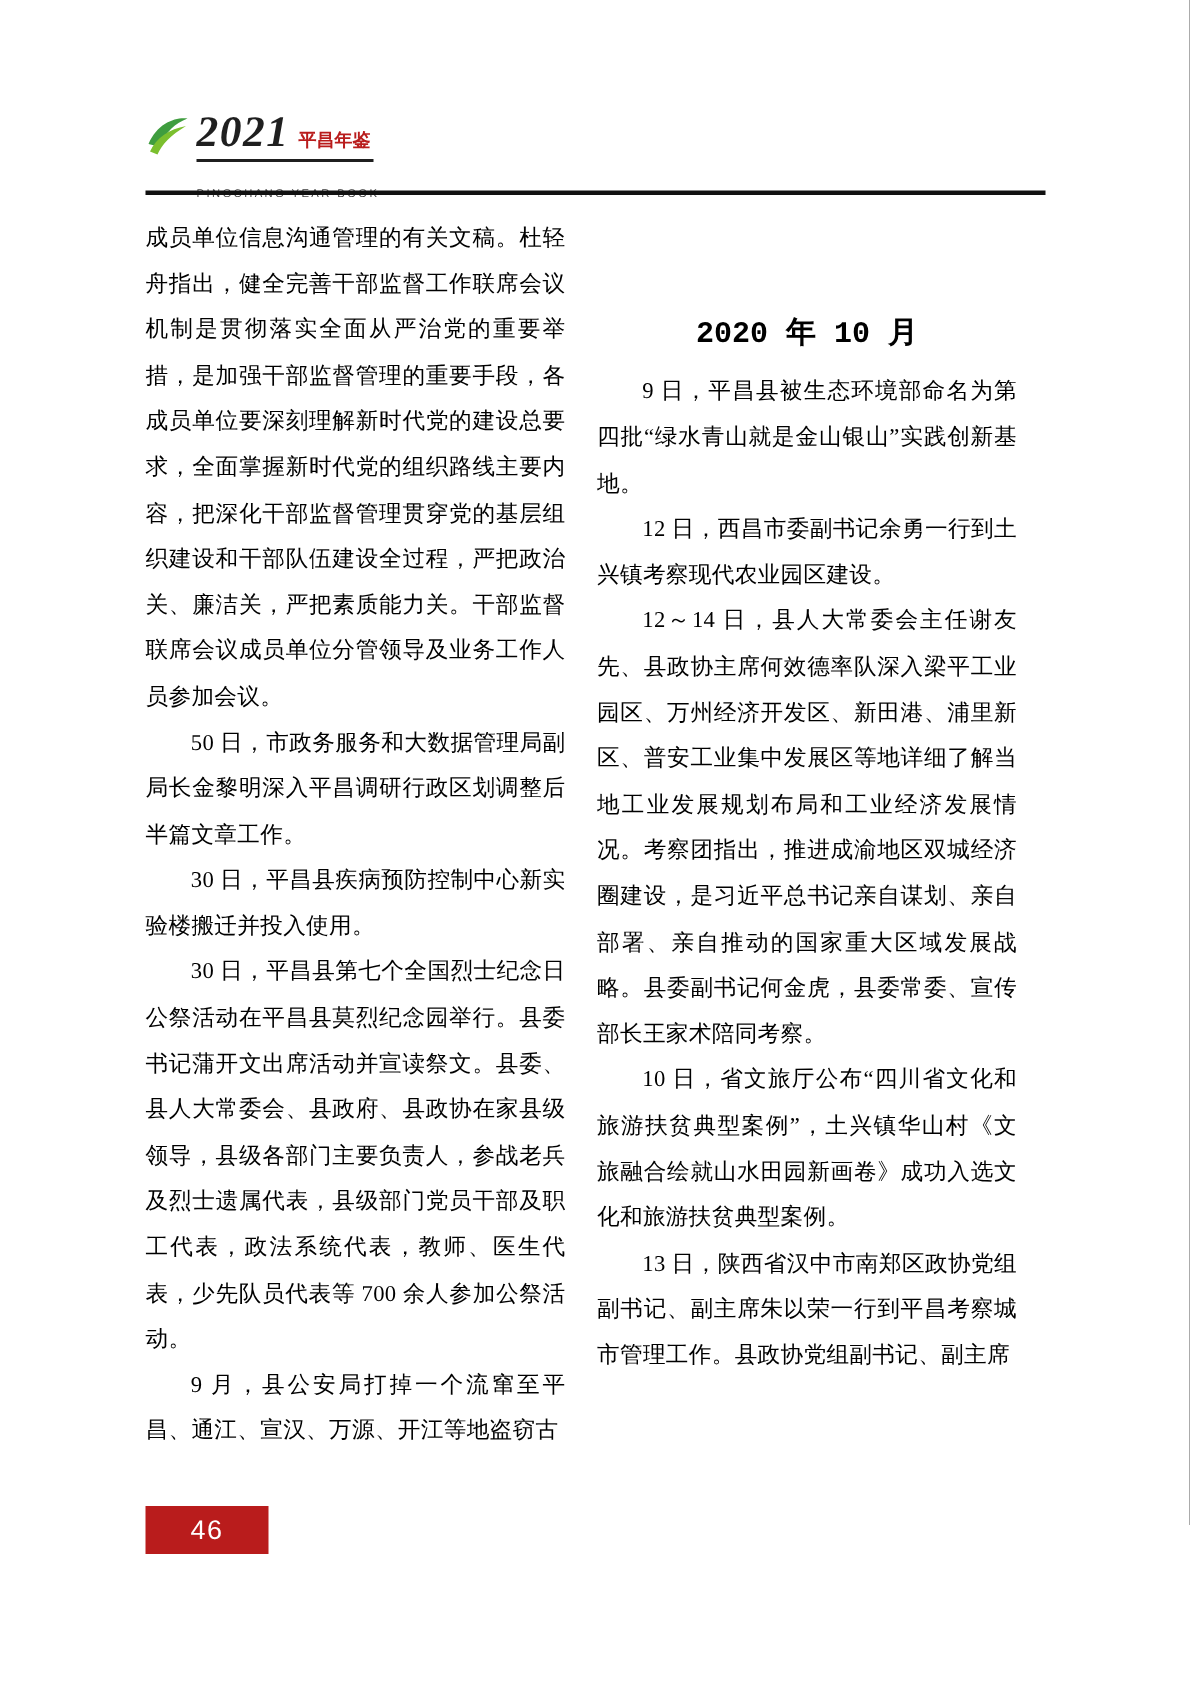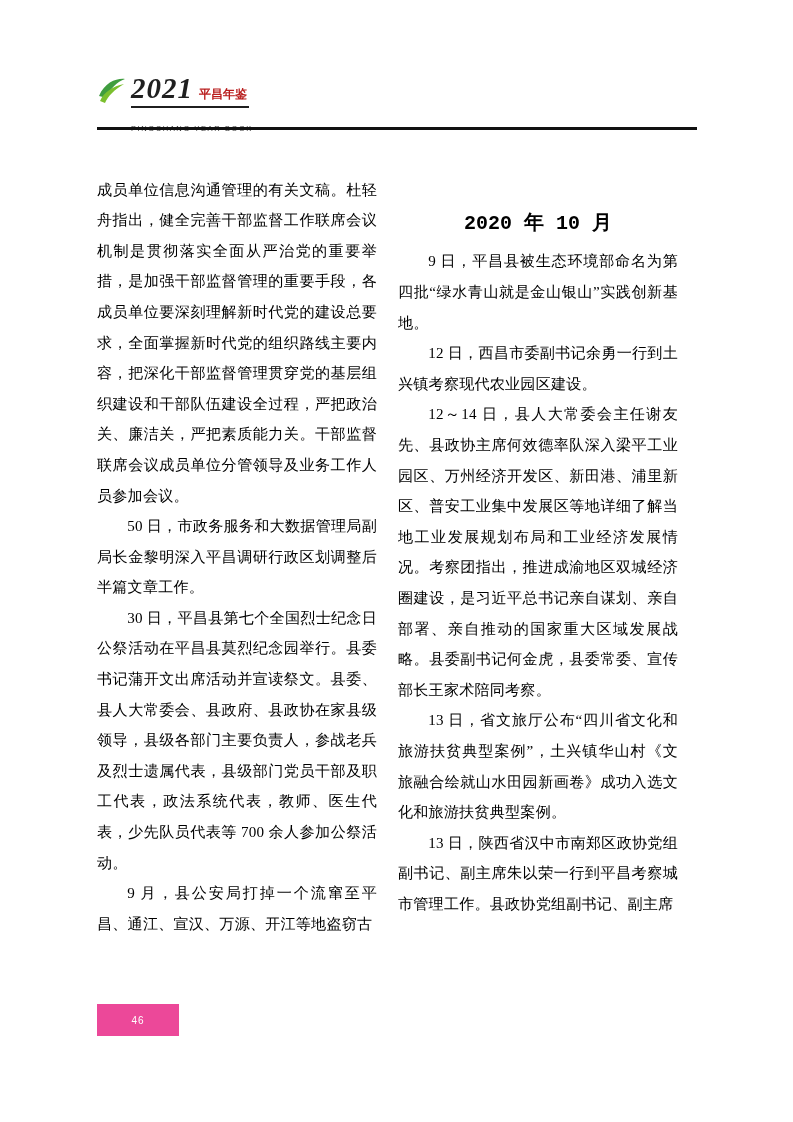--- a/index.html
+++ b/index.html
@@ -116,24 +116,24 @@
     font-family: Liberation Mono, monospace;
   }
 
   
   .folio {
     position: absolute;
     left: 97px;
     top: 1004px;
     width: 82px;
     height: 32px;
-    background: #ec4899;
+    background: #b91c1c;
     color: #ffffff;
     font-family: "Liberation Sans", sans-serif;
-    font-size: 10px;
+    font-size: 18px;
     display: flex;
     align-items: center;
     justify-content: center;
     letter-spacing: 1px;
   }
 </style>
 </head>
 <body>
 
 <div class="page">
@@ -155,30 +155,31 @@
     </div>
   </div>
 
   <div class="top-rule"></div>
 
   <div class="columns">
 
     <div class="col">
       <p class="body">成员单位信息沟通管理的有关文稿。杜轻舟指出，健全完善干部监督工作联席会议机制是贯彻落实全面从严治党的重要举措，是加强干部监督管理的重要手段，各成员单位要深刻理解新时代党的建设总要求，全面掌握新时代党的组织路线主要内容，把深化干部监督管理贯穿党的基层组织建设和干部队伍建设全过程，严把政治关、廉洁关，严把素质能力关。干部监督联席会议成员单位分管领导及业务工作人员参加会议。</p>
       <p class="body indent">50 日，市政务服务和大数据管理局副局长金黎明深入平昌调研行政区划调整后半篇文章工作。</p>
+      <p class="body indent">30 日，平昌县疾病预防控制中心新实验楼搬迁并投入使用。</p>
       <p class="body indent">30 日，平昌县第七个全国烈士纪念日公祭活动在平昌县莫烈纪念园举行。县委书记蒲开文出席活动并宣读祭文。县委、县人大常委会、县政府、县政协在家县级领导，县级各部门主要负责人，参战老兵及烈士遗属代表，县级部门党员干部及职工代表，政法系统代表，教师、医生代表，少先队员代表等 700 余人参加公祭活动。</p>
       <p class="body indent">9 月，县公安局打掉一个流窜至平昌、通江、宣汉、万源、开江等地盗窃古</p>
     </div>
 
     <div class="col">
       <h2 class="section-title">2020 年 10 月</h2>
       <p class="body indent">9 日，平昌县被生态环境部命名为第四批“绿水青山就是金山银山”实践创新基地。</p>
       <p class="body indent">12 日，西昌市委副书记余勇一行到土兴镇考察现代农业园区建设。</p>
       <p class="body indent">12～14 日，县人大常委会主任谢友先、县政协主席何效德率队深入梁平工业园区、万州经济开发区、新田港、浦里新区、普安工业集中发展区等地详细了解当地工业发展规划布局和工业经济发展情况。考察团指出，推进成渝地区双城经济圈建设，是习近平总书记亲自谋划、亲自部署、亲自推动的国家重大区域发展战略。县委副书记何金虎，县委常委、宣传部长王家术陪同考察。</p>
-      <p class="body indent">13 日，省文旅厅公布“四川省文化和旅游扶贫典型案例”，土兴镇华山村《文旅融合绘就山水田园新画卷》成功入选文化和旅游扶贫典型案例。</p>
+      <p class="body indent">10 日，省文旅厅公布“四川省文化和旅游扶贫典型案例”，土兴镇华山村《文旅融合绘就山水田园新画卷》成功入选文化和旅游扶贫典型案例。</p>
       <p class="body indent">13 日，陕西省汉中市南郑区政协党组副书记、副主席朱以荣一行到平昌考察城市管理工作。县政协党组副书记、副主席</p>
     </div>
 
   </div>
 
   <div class="folio">46</div>
 
 </div>
 
 </body></html>

